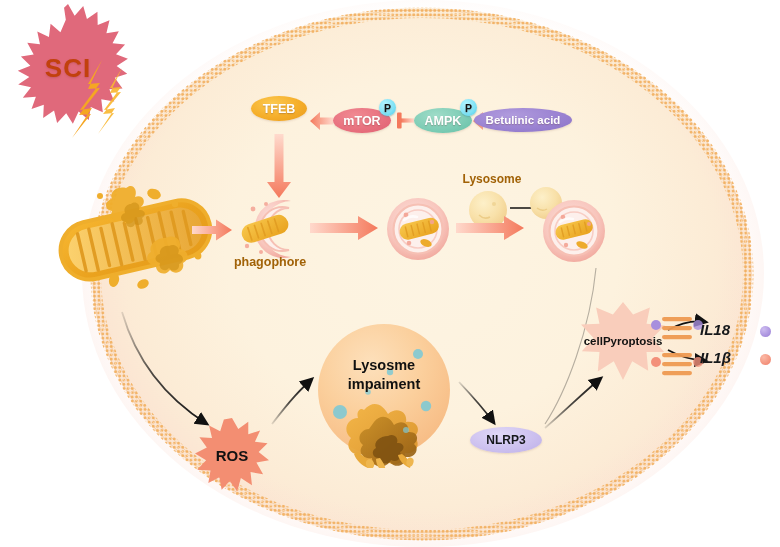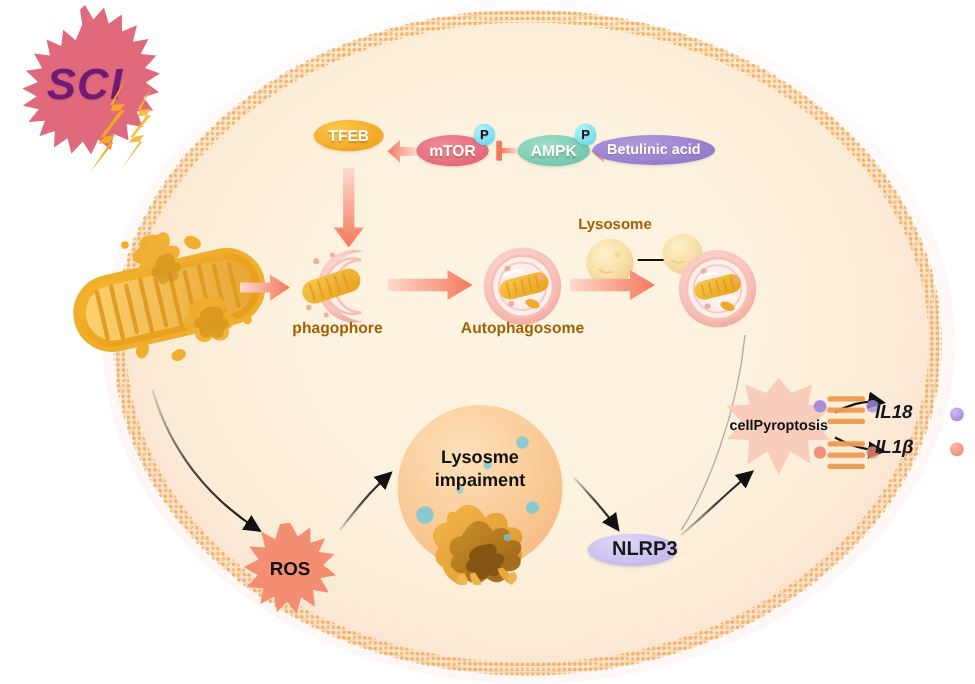--- a/index.html
+++ b/index.html
@@ -55,23 +55,22 @@
       88% 48.4%,96.3% 54.5%,86.5% 57.7%,92.6% 66%,82.3% 66.6%,86.1% 76.2%,
       76% 74.4%,77.2% 84.6%,67.8% 80.4%,66.2% 90.6%,58.3% 84%,53.8% 93.5%,
       48.6% 85.3%,41.5% 93%,39.1% 83.3%,30.6% 89%,31.1% 78.7%,21.5% 82%,
       24.9% 72.4%,14.7% 73.2%,21.1% 65.1%,11.1% 62.9%,19.8% 57%,10.8% 52.2%,
       20.6% 48.2%,13.2% 41.1%,23.2% 39.5%,18.2% 30.3%,28.1% 31.5%,26% 21.5%,
       35.1% 25.7%,36.4% 15.5%,44.1% 22%,48.3% 12.4%,46.9% 3%)
   }
   #sci-burst .label{
     position:absolute;left:0;top:0;width:128px;height:128px;
     display:flex;align-items:center;justify-content:center;
-    color:#701a75;font-weight:bold;font-size:35px;letter-spacing:1px;
+    color:#c2410c;font-weight:bold;font-size:26px;letter-spacing:1px;
     text-shadow:0 1px 2px rgba(160,60,70,.35);
-    font-style:italic;
   }
   #lightning-svg{left:42px;top:58px;width:110px;height:85px;}
 
   
   .pill{
     border-radius:50%;
     display:flex;align-items:center;justify-content:center;
     font-weight:bold;color:#ffffff;
     text-shadow:0 1px 1.2px rgba(110,70,60,.35);
     box-shadow:0 1px 2px rgba(180,150,130,.30);
@@ -88,22 +87,22 @@
   #node-tfeb{left:251px;top:96px;width:56px;height:25px;font-size:12.5px;
     background:radial-gradient(ellipse at 38% 30%,#fcc84e 0%,#f5ae2a 55%,#e89a1e 100%);text-align:right;}
   #node-mtor{left:333px;top:108px;width:58px;height:25px;font-size:12.5px;
     background:radial-gradient(ellipse at 38% 30%,#f08a92 0%,#e8717f 55%,#de5e70 100%);}
   #node-mtor .p-badge{right:-5px;top:-9px;width:17px;height:17px;font-size:10.5px;}
   #node-ampk{left:414px;top:108px;width:58px;height:25px;font-size:12.5px;
     background:radial-gradient(ellipse at 38% 30%,#9fdcc8 0%,#7fcdb6 55%,#63bfa6 100%);}
   #node-ampk .p-badge{right:-5px;top:-9px;width:17px;height:17px;font-size:10.5px;}
   #node-betulinic{left:474px;top:108px;width:98px;height:24px;font-size:11.5px;
     background:radial-gradient(ellipse at 38% 30%,#b09bdd 0%,#9b83d2 55%,#8a71c6 100%);}
-  #node-nlrp3{left:470px;top:427px;width:72px;height:26px;font-size:16px;
-    background:radial-gradient(ellipse at 40% 28%,#e0d8f7 0%,#cdc1ef 55%,#bcaee8 100%);justify-content:flex-end;}
+  #node-nlrp3{left:470px;top:427px;width:72px;height:26px;font-size:12px;
+    background:radial-gradient(ellipse at 40% 28%,#e0d8f7 0%,#cdc1ef 55%,#bcaee8 100%);}
   
   #inhib-bar{left:395px;top:110px;width:19px;height:21px;}
 
   
   #mito-svg{left:48px;top:180px;width:185px;height:115px;}
   #phagophore-svg{left:233px;top:196px;width:72px;height:66px;}
   #autophagosome-svg{left:382px;top:196px;width:72px;height:66px;}
   #autolysosome-svg{left:528px;top:186px;width:84px;height:78px;}
   #lysosome-svg{left:466px;top:188px;width:44px;height:44px;}
   #lyso-impair-svg{left:306px;top:318px;width:156px;height:150px;}
@@ -357,21 +356,20 @@
       </g>
     </g>
     <g fill="#f4a394" opacity="0.9">
       <circle cx="24" cy="19" r="2.4"></circle>
         <circle cx="50" cy="26" r="2.2"></circle>
       <circle cx="27" cy="47" r="2.3"></circle>
     </g>
     <ellipse cx="44" cy="47" rx="6" ry="3.4" fill="#edab2c" transform="rotate(22 44 47)"></ellipse>
     <path d="M22 24 q6 -5 13 -3" stroke="#ffffff" stroke-width="2.6" fill="none" opacity="0.75" stroke-linecap="round"></path>
   </svg>
-  <div class="organelle-label" id="label-autophagosome">Autophagosome</div>
 
   <div class="organelle-label" id="label-lysosome">Lysosome</div>
   <svg class="abs" id="lysosome-svg" viewBox="0 0 44 44">
     <defs>
       <radialGradient id="lysoG" cx="38%" cy="32%" r="68%">
         <stop offset="0%" stop-color="#fdf0c9"></stop>
           <stop offset="65%" stop-color="#f8e0a8"></stop>
         <stop offset="100%" stop-color="#f2d293"></stop>
       </radialGradient>
     </defs>

